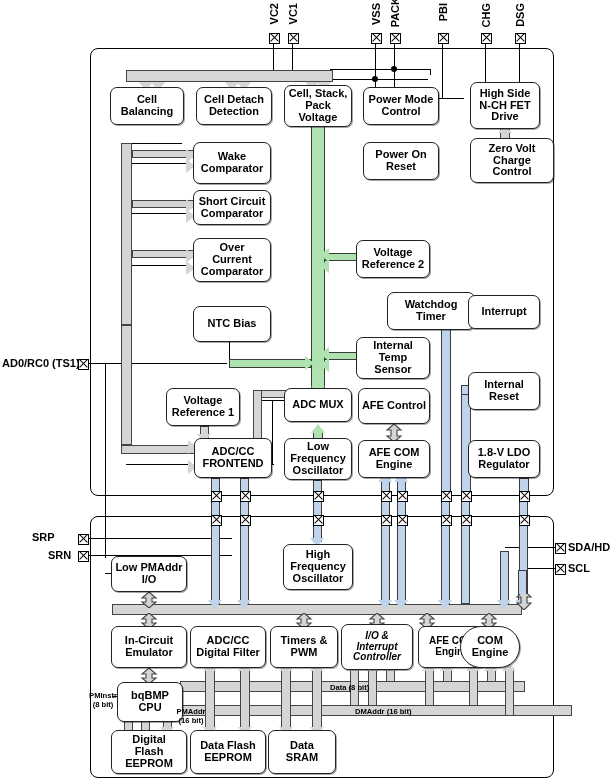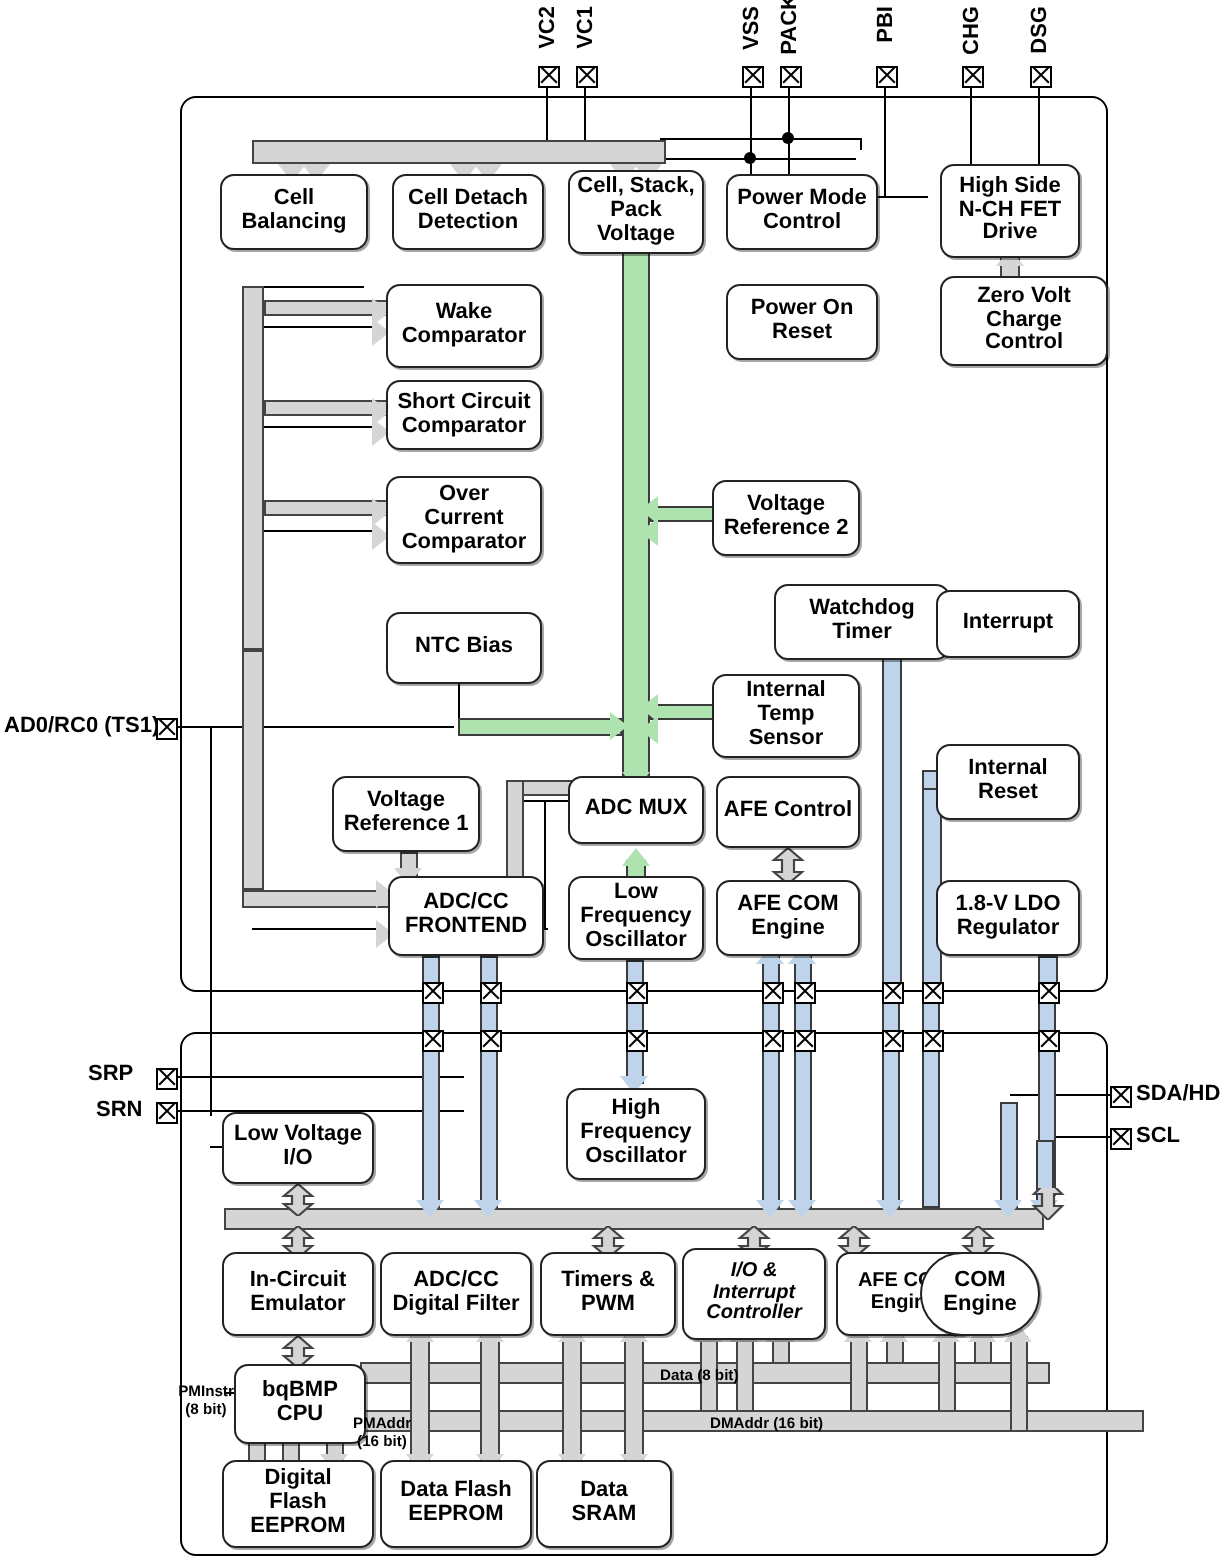--- a/index.html
+++ b/index.html
@@ -103,21 +103,21 @@
   <div class="w wv" style="left:485px;top:42px;height:42px;"></div>
 
   <div class="plabv" style="left:514px;top:3px;">DSG</div>
   <div class="pin" style="left:515px;top:33px;"></div>
   <div class="w wv" style="left:519px;top:42px;height:42px;"></div>
 
   <div class="plabh" style="left:2px;top:357px;">AD0/RC0 (TS1)</div>
   <div class="pin" style="left:78px;top:359px;"></div>
   <div class="w wh" style="left:87px;top:363px;width:140px;"></div>
 
-  <div class="plabh" style="left:44px;top:531px;">SRP</div>
+  <div class="plabh" style="left:32px;top:531px;">SRP</div>
   <div class="pin" style="left:78px;top:534px;"></div>
   <div class="w wh" style="left:87px;top:538px;width:145px;"></div>
 
   <div class="plabh" style="left:48px;top:549px;">SRN</div>
   <div class="pin" style="left:78px;top:551px;"></div>
   <div class="w wh" style="left:87px;top:555px;width:145px;"></div>
 
   <div class="w wv" style="left:105px;top:363px;height:195px;"></div>
   <div class="w wh" style="left:105px;top:573px;width:14px;"></div>
 
@@ -461,21 +461,21 @@
       <span style="white-space:pre-line;">Low
 Frequency
 Oscillator</span>
     </div>
   <div class="blk" style="left:358px;top:440px;width:72px;height:38px;">
       <span style="white-space:pre-line;">AFE COM
 Engine</span>
     </div>
 
   <div class="blk" style="left:111px;top:556px;width:76px;height:36px;">
-      <span style="white-space:pre-line;">Low Voltage
+      <span style="white-space:pre-line;">Low PMAddr
 I/O</span>
     </div>
   <div class="blk" style="left:283px;top:544px;width:70px;height:46px;">
       <span style="white-space:pre-line;">High
 Frequency
 Oscillator</span>
     </div>
   <div class="blk" style="left:111px;top:626px;width:76px;height:42px;">
       <span style="white-space:pre-line;">In-Circuit
 Emulator</span>

